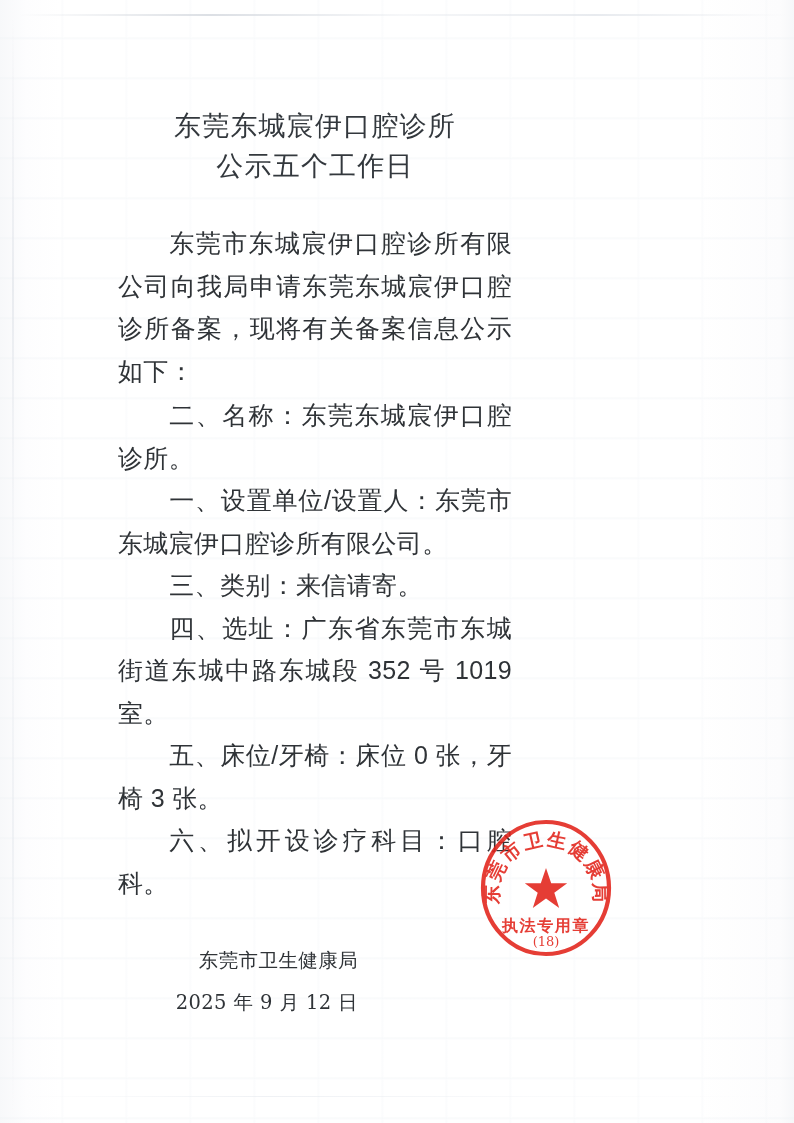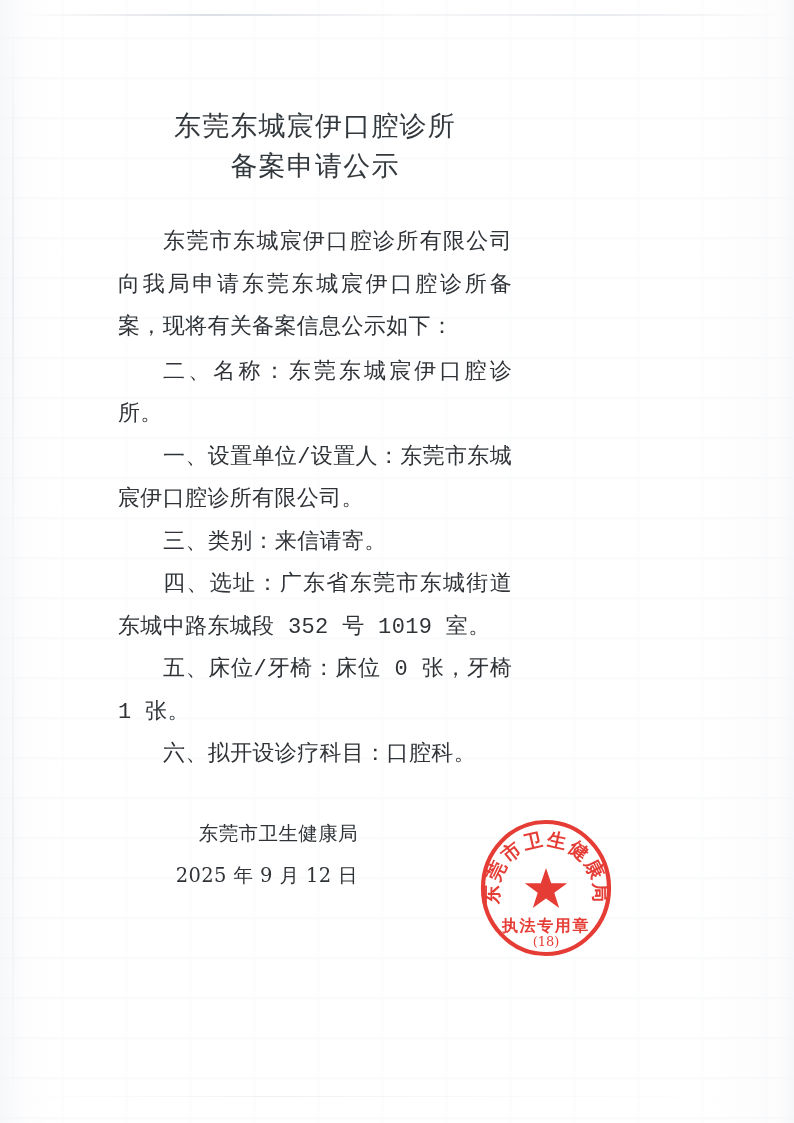--- a/index.html
+++ b/index.html
@@ -80,27 +80,27 @@
   .title-line-1 { padding-top: 106px; }
   .title-line-2 { }
 
   .body-block {
     margin-top: 36px;
     padding: 0 118px 0 118px;
   }
 
   p.para {
     margin: 0;
-    font-size: 22px;
+    font-size: 25px;
     line-height: 42.5px;
     letter-spacing: .35px;
     text-align: justify;
     text-justify: inter-ideograph;
     color: #2f3337;
-    font-family: Liberation Mono, monospace;
+    font-family: Liberation Sans, sans-serif;
   }
   p.indent { text-indent: 2.05em; }
 
   p.para.lead { margin-bottom: 2px; }
 
   .items { margin-top: 2px; }
   .items p.para { text-indent: 2.05em; }
 
   .notice { margin-top: 2px; }
 
@@ -138,32 +138,32 @@
 
 <div class="page">
   <div class="scan-noise"></div>
   <div class="edge-top"></div>
   <div class="edge-left"></div>
   <div class="edge-bottom"></div>
 
   <div class="content">
 
     <h1 class="doc-title title-line-1">东莞东城宸伊口腔诊所</h1>
-    <h1 class="doc-title title-line-2">备案申请公示</h1>
+    <h1 class="doc-title title-line-2">公示五个工作日</h1>
 
     <div class="body-block">
 
       <p class="para indent lead">东莞市东城宸伊口腔诊所有限公司向我局申请东莞东城宸伊口腔诊所备案，现将有关备案信息公示如下：</p>
 
       <div class="items">
         <p class="para">二、名称：东莞东城宸伊口腔诊所。</p>
         <p class="para">一、设置单位/设置人：东莞市东城宸伊口腔诊所有限公司。</p>
         <p class="para">三、类别：来信请寄。</p>
         <p class="para">四、选址：广东省东莞市东城街道东城中路东城段 352 号 1019 室。</p>
-        <p class="para">五、床位/牙椅：床位 0 张，牙椅 1 张。</p>
+        <p class="para">五、床位/牙椅：床位 0 张，牙椅 3 张。</p>
         <p class="para">六、拟开设诊疗科目：口腔科。</p>
       </div>
 
 
       <div class="signature">
         <div class="sig-line">东莞市卫生健康局</div>
         <div class="sig-line">2025 年 9 月 12 日</div>
       </div>
 
     </div>

